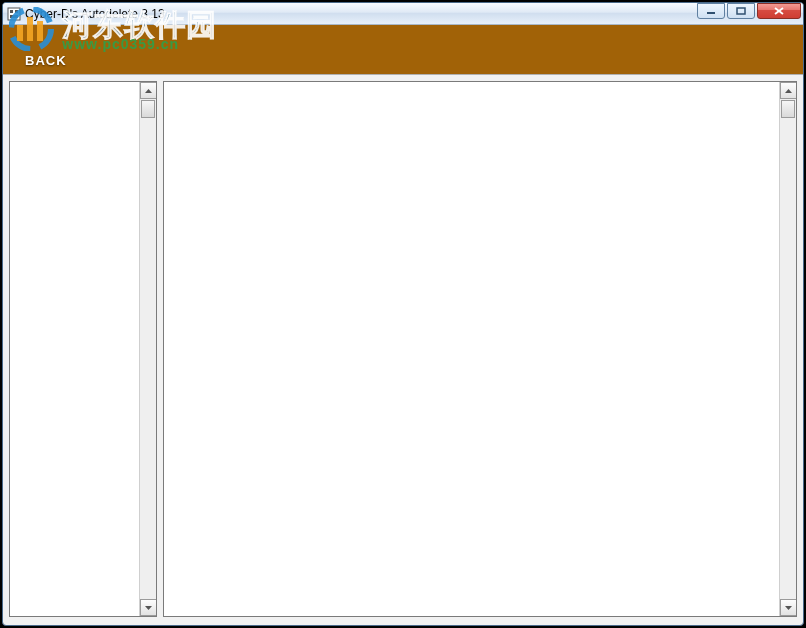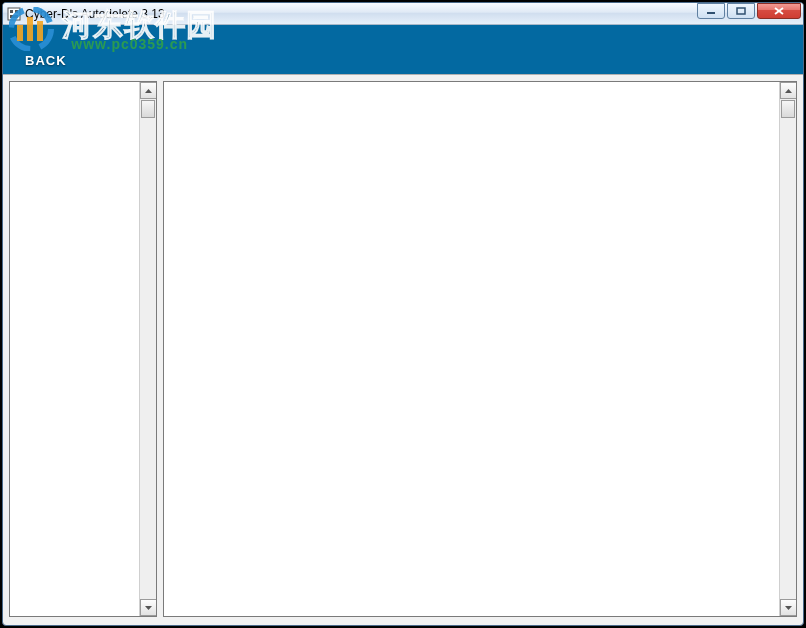--- a/index.html
+++ b/index.html
@@ -51,21 +51,21 @@
 .win-btn.close {
   width: 44px;
   background: linear-gradient(to bottom,#f39a93 0%,#e5736b 45%,#d64b41 46%,#cf3e33 100%);
   border-color:#8a2e26;
 }
 .win-btn svg { pointer-events:none; }
 
 .toolbar {
   height: 50px;
   border-bottom: 1px solid #b0b0b0;
-  background: #0369a1;
+  background: #a16207;
   position: relative;
   padding-left: 20px;
 }
 .back-btn {
   position: absolute; left: 22px; top: 28px;
   color: #fff; font-weight: bold;
   font-size: 13px; letter-spacing: 1px;
   text-shadow: 0 1px 2px rgba(0,0,0,.5);
   cursor: pointer;
 }
@@ -84,21 +84,20 @@
   color: #0c4a6e;
   -webkit-text-stroke: 1px #fff;
   letter-spacing: 1px;
   line-height: 30px;
 }
 .wm-url {
   font-size: 14px; font-weight: 700;
   color: #2fa04a;
   letter-spacing: 1px;
   margin-top:-4px;
-  margin-left:9px;
 }
 
 .body {
   position: absolute; left: 0; right: 0; top: 72px; bottom: 2px;
   display: flex; gap: 6px; padding: 6px;
 }
 .pane {
   background: #fff;
   border: 1px solid #7a7a7a;
   position: relative;

